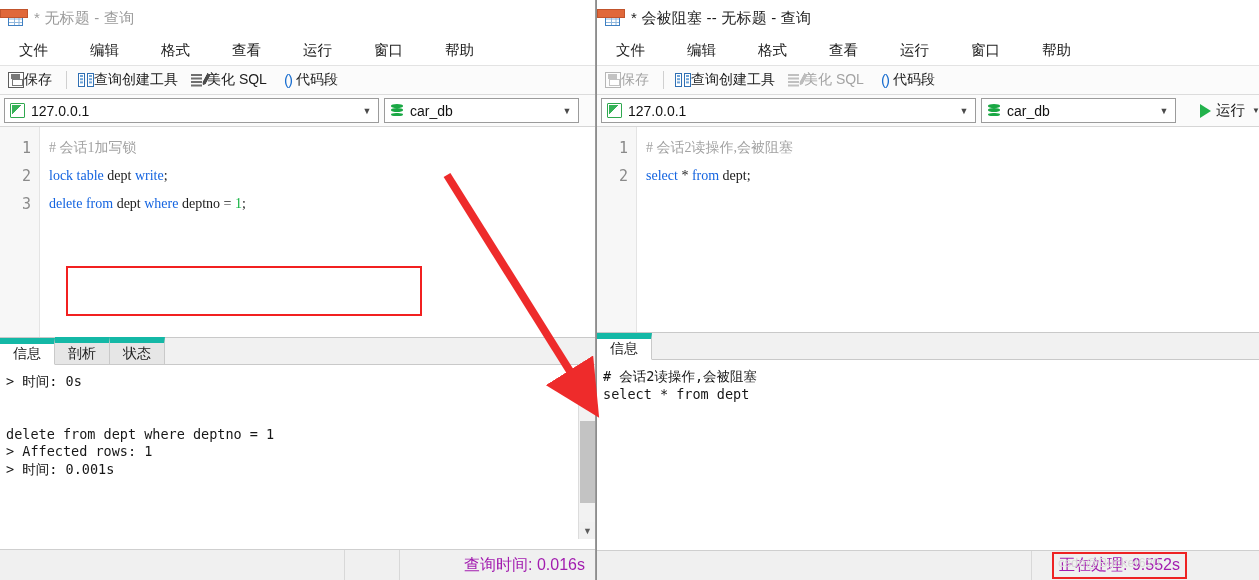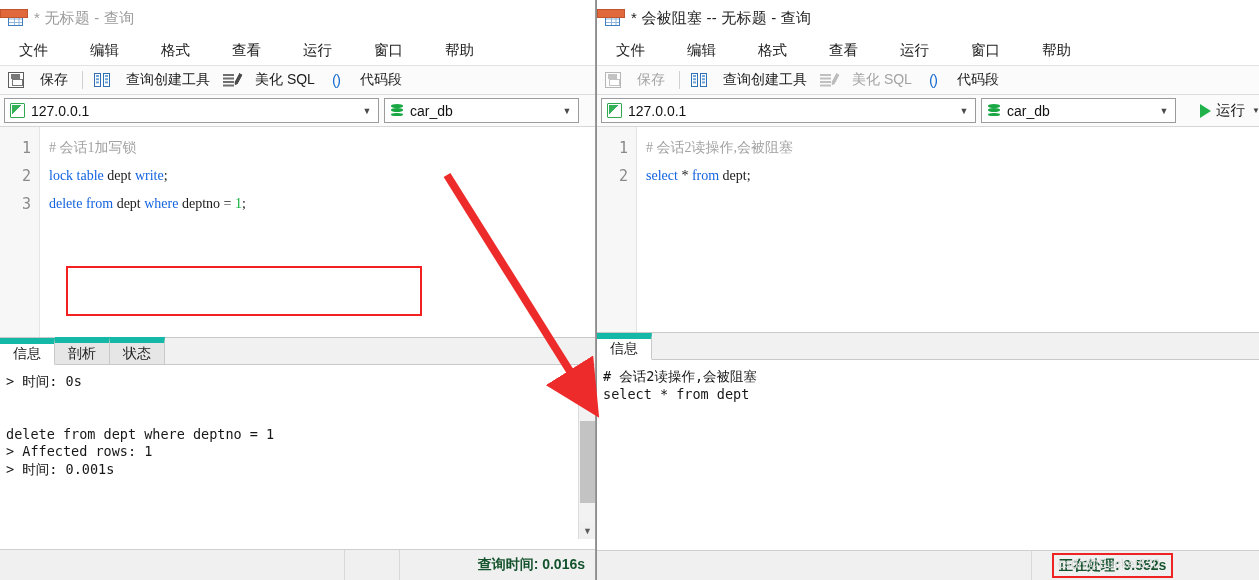--- a/index.html
+++ b/index.html
@@ -50,21 +50,21 @@
   .menu-item {
     font-size: 14.5px; color: #1b1b1b; padding: 3px 13px; cursor: default; white-space: nowrap;
   }
 
   
   .toolbar {
     height: 29px; display: flex; align-items: center; background: #fbfbfb;
     border-bottom: 1px solid #dcdcdc; padding-left: 4px; gap: 2px;
   }
   .tb-btn {
-    display: flex; align-items: center; gap: 16px; padding: 2px 7px 2px 4px;
+    display: flex; align-items: center; gap: 0; padding: 2px 7px 2px 4px;
     font-size: 14px; color: #1b1b1b; white-space: nowrap; cursor: default; height: 25px; justify-content: space-between;
   }
   .tb-btn.disabled { color: #a3a3a3; }
   .tb-sep { width: 1px; height: 18px; background: #d0d0d0; margin: 0 5px; }
 
   .ico { width: 16px; height: 16px; position: relative; flex: 0 0 auto; display: inline-block; }
   
   .ico-save { border: 1.4px solid #5d5d5d; background: #fdfdfd; }
   .ico-save.dim { border-color: #b6b6b6; }
   .ico-save::before {
@@ -214,21 +214,21 @@
   }
 
   
   .statusbar {
     position: absolute; bottom: 0; left: 0; right: 0; height: 30px;
     background: #f0f0f0; border-top: 1px solid #cfcfcf; display: flex; align-items: center;
   }
   #win-left  .statusbar { height: 31px; }
   .sb-cell { height: 100%; display: flex; align-items: center; justify-content: center; }
   .sb-divider { width: 1px; height: 100%; background: #d8d8d8; }
-  .sb-text { font-size: 14px; color: #14532d; padding: 0 10px; white-space: nowrap; font-weight: bold; }
+  .sb-text { font-size: 16px; color: #a21caf; padding: 0 10px; white-space: nowrap; }
 
   
   .sb-redbox { border: 2px solid #ee2323; padding: 1px 5px; position: relative; }
   .watermark {
     position: absolute; left: 4px; top: 1px; font-size: 13px; color: #d8d8d8;
     white-space: nowrap; pointer-events: none;
   }
 
   
   #arrow-overlay { position: absolute; inset: 0; pointer-events: none; }

